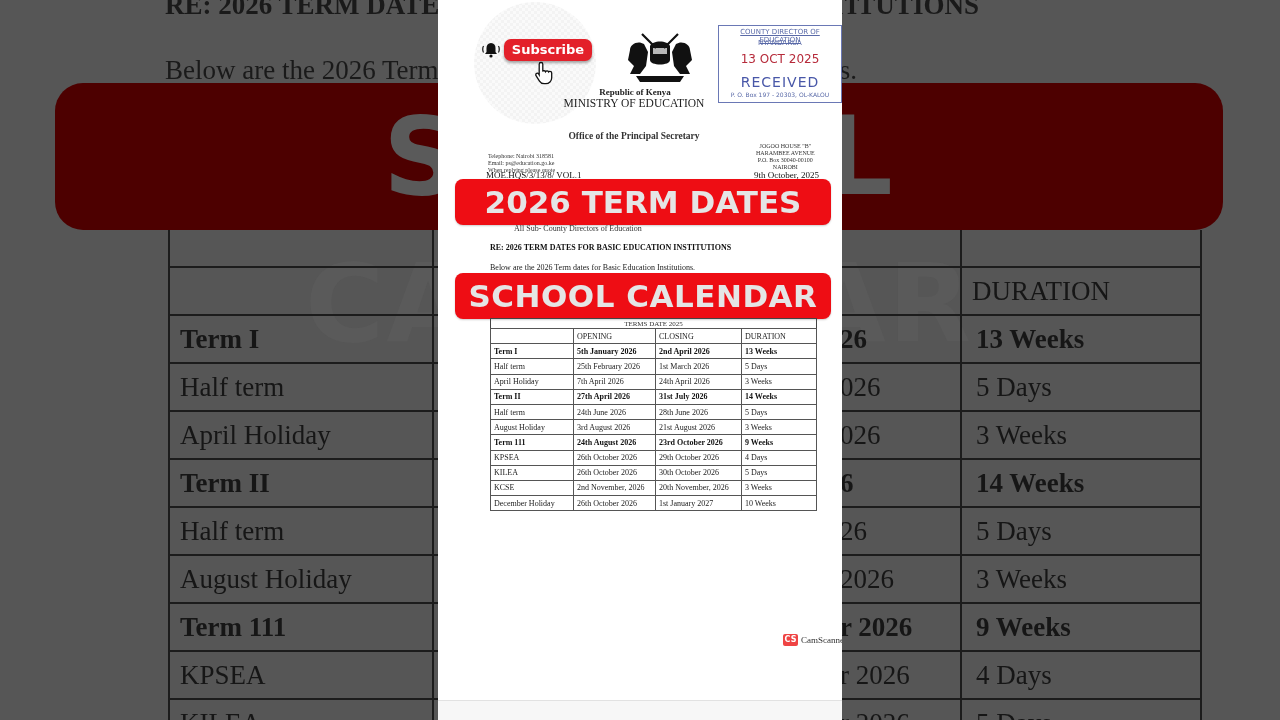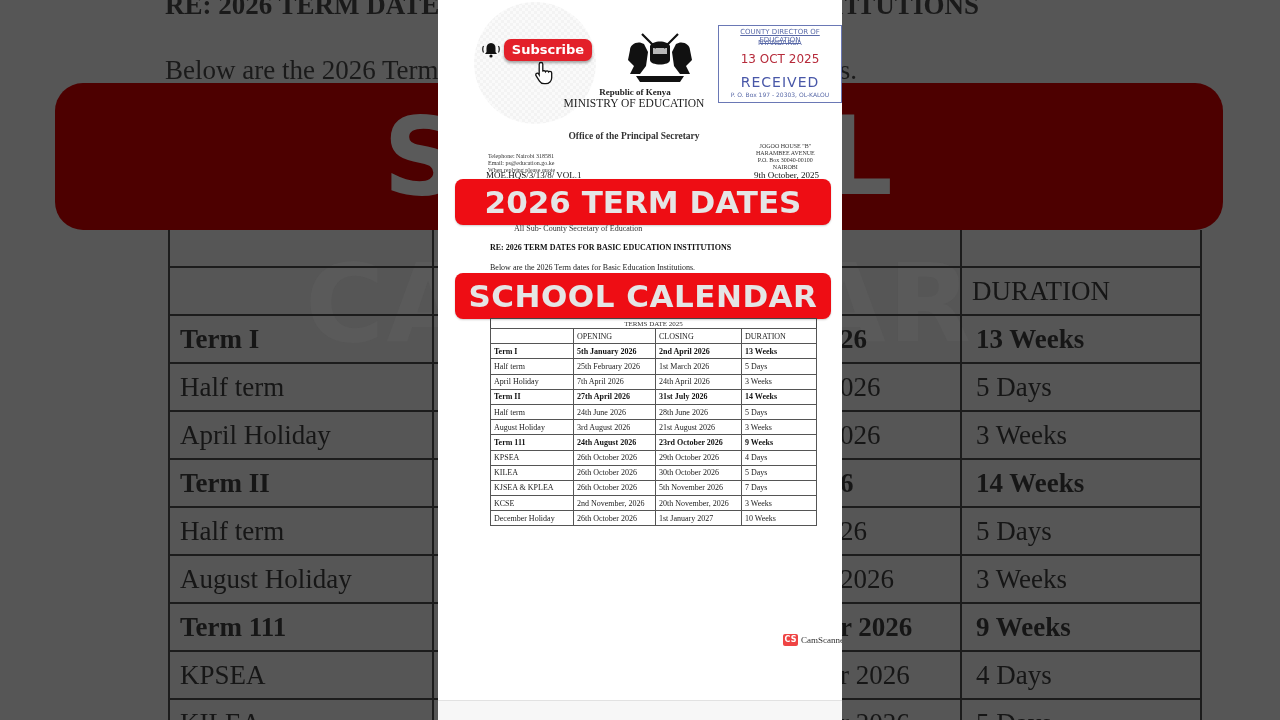--- a/index.html
+++ b/index.html
@@ -181,21 +181,21 @@
     <div>JOGOO HOUSE "B"</div>
     <div>HARAMBEE AVENUE</div>
     <div>P.O. Box 30040-00100</div>
     <div>NAIROBI</div>
   </div>
   <div class="ref">MOE.HQS/3/13/8/ VOL.1</div>
   <div class="date">9th October, 2025</div>
 
   <div class="banner banner1">2026 TERM DATES</div>
 
-  <div class="addr">All Sub- County Secretary of Education</div>
+  <div class="addr">All Sub- County Directors of Education</div>
   <div class="re">RE: 2026 TERM DATES FOR BASIC EDUCATION INSTITUTIONS</div>
   <div class="below">Below are the 2026 Term dates for Basic Education Institutions.</div>
 
   <div class="banner banner2">SCHOOL CALENDAR</div>
 
   <div class="tbl-caption">TERMS DATE 2025</div>
   <table class="terms">
     <tbody>
         <tr>
       <th></th>
@@ -251,26 +251,20 @@
           <td>29th October 2026</td>
           <td>4 Days</td>
         </tr>
     <tr>
           <td>KILEA</td>
           <td>26th October 2026</td>
           <td>30th October 2026</td>
           <td>5 Days</td>
         </tr>
     <tr>
-          <td>KJSEA &amp; KPLEA</td>
-          <td>26th October 2026</td>
-          <td>5th November 2026</td>
-          <td>7 Days</td>
-        </tr>
-    <tr>
           <td>KCSE</td>
           <td>2nd November, 2026</td>
           <td>20th November, 2026</td>
           <td>3 Weeks</td>
         </tr>
     <tr>
           <td>December Holiday</td>
           <td>26th October 2026</td>
           <td>1st January 2027</td>
           <td>10 Weeks</td>

